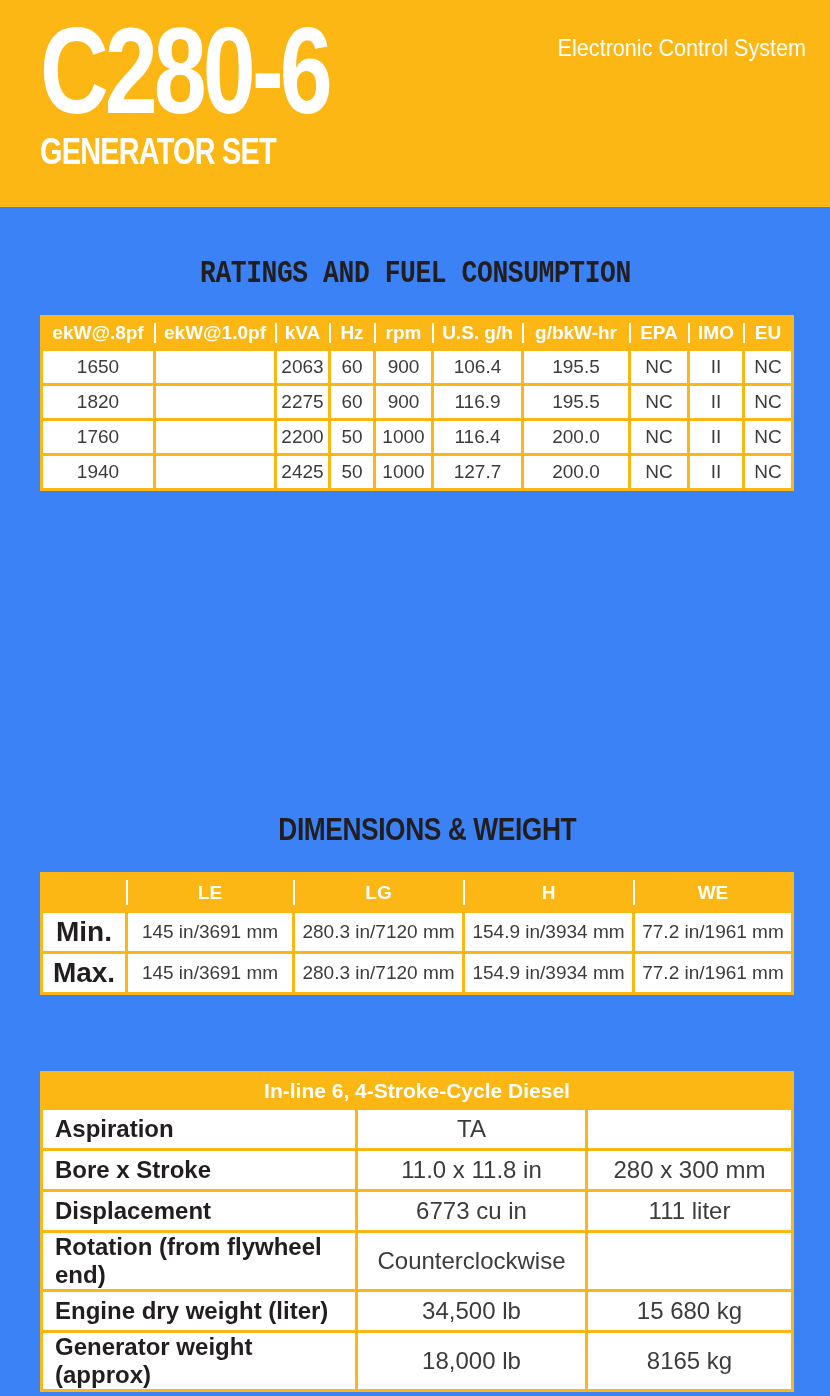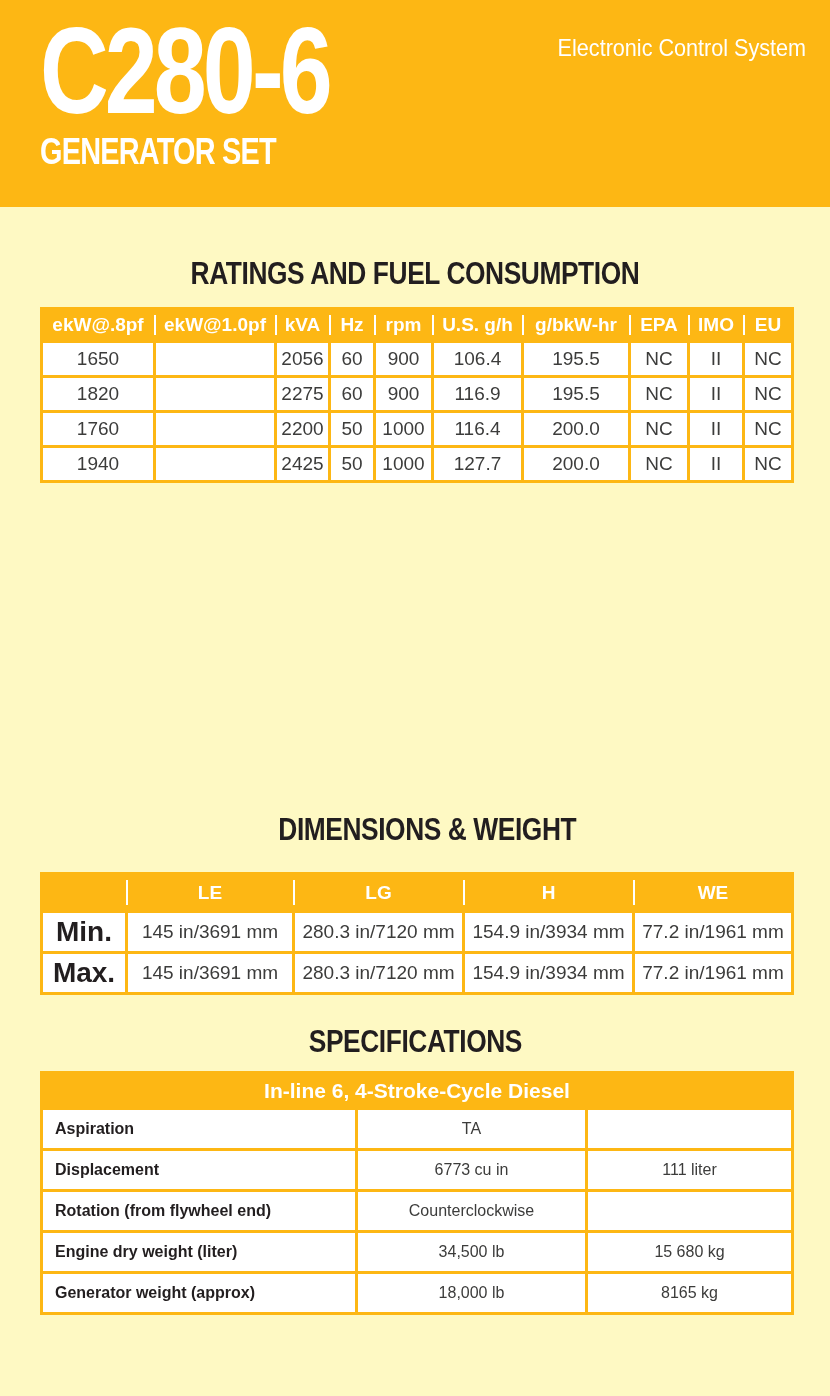--- a/index.html
+++ b/index.html
@@ -1,21 +1,21 @@
 <!DOCTYPE html>
 <html><head>
 <meta charset="utf-8">
 <style>
   * { box-sizing: border-box; }
   html, body { margin: 0; padding: 0; background: #ffffff; }
   .page {
     position: relative;
     width: 830px;
     height: 1396px;
-    background: #fef9c3;
+    background: #3b82f6;
     overflow: hidden;
     font-family: "Liberation Sans", sans-serif;
     color: #3C3C3B;
   }
 
   
   .masthead {
     position: absolute;
     left: 0; top: 0;
     width: 830px; height: 207px;
@@ -63,21 +63,21 @@
   }
   .section-title {
     display: inline-block;
     font-size: 31px;
     font-weight: 700;
     letter-spacing: -0.5px;
     color: #221E1F;
     transform: scaleX(0.85);
     white-space: nowrap;
   }
-  .sect-ratings    { top: 256px; }
+  .sect-ratings    { top: 256px; font-family: Liberation Mono, monospace; }
   .sect-dimensions { top: 812px; margin-left: 12px; }
   .sect-specs      { top: 1024px; }
 
   
   table {
     position: absolute;
     left: 40px;
     border-collapse: collapse;
     table-layout: fixed;
     width: 751px;
@@ -100,38 +100,38 @@
   }
   td {
     background: #ffffff;
     text-align: center;
     font-size: 19px;
     color: #3C3C3B;
     padding: 0;
   }
 
   
-  .ratings { top: 307px; }
+  .ratings { top: 315px; }
   .ratings th { height: 33px; }
   .ratings td { height: 35px; }
 
   
   .dimensions { top: 872px; }
   .dimensions th { height: 38px; }
   .dimensions td { height: 41px; }
   .dimensions td.rowlabel {
     font-weight: 700;
     color: #221E1F;
     font-size: 28px;
   }
 
   
   .specs { top: 1071px; }
   .specs th.band { height: 36px; font-size: 21px; text-align: center; }
-  .specs td { height: 41px; font-size: 16px; }
+  .specs td { height: 41px; font-size: 24px; }
   .specs td.spec-label {
     text-align: left;
     padding-left: 12px;
     font-weight: 700;
     color: #221E1F;
   }
 </style>
 </head>
 <body>
 
@@ -171,21 +171,21 @@
         <th><span class="sep"></span><span>g/bkW-hr</span></th>
         <th><span class="sep"></span><span>EPA</span></th>
         <th><span class="sep"></span><span>IMO</span></th>
         <th><span class="sep"></span><span>EU</span></th>
       </tr>
     </thead>
     <tbody>
       <tr>
         <td>1650</td>
         <td></td>
-        <td>2056</td>
+        <td>2063</td>
         <td>60</td>
         <td>900</td>
         <td>106.4</td>
         <td>195.5</td>
         <td>NC</td>
         <td>II</td>
         <td>NC</td>
       </tr>
       <tr>
         <td>1820</td>
@@ -258,42 +258,44 @@
       <tr>
         <td class="rowlabel">Max.</td>
         <td>145 in/3691 mm</td>
         <td>280.3 in/7120 mm</td>
         <td>154.9 in/3934 mm</td>
         <td>77.2 in/1961 mm</td>
       </tr>
     </tbody>
   </table>
 
-  <div class="sect sect-specs">
-    <span class="section-title">SPECIFICATIONS</span>
-  </div>
 
   <table class="specs">
     <colgroup>
       <col style="width:315px">
         <col style="width:230px">
         <col style="width:206px">
     </colgroup>
     <thead>
       <tr>
         <th class="band" colspan="3">In-line 6, 4-Stroke-Cycle Diesel</th>
       </tr>
     </thead>
     <tbody>
       <tr>
         <td class="spec-label">Aspiration</td>
         <td>TA</td>
         <td></td>
       </tr>
       <tr>
+        <td class="spec-label">Bore x Stroke</td>
+        <td>11.0 x 11.8 in</td>
+        <td>280 x 300 mm</td>
+      </tr>
+      <tr>
         <td class="spec-label">Displacement</td>
         <td>6773 cu in</td>
         <td>111 liter</td>
       </tr>
       <tr>
         <td class="spec-label">Rotation (from flywheel end)</td>
         <td>Counterclockwise</td>
         <td></td>
       </tr>
       <tr>

